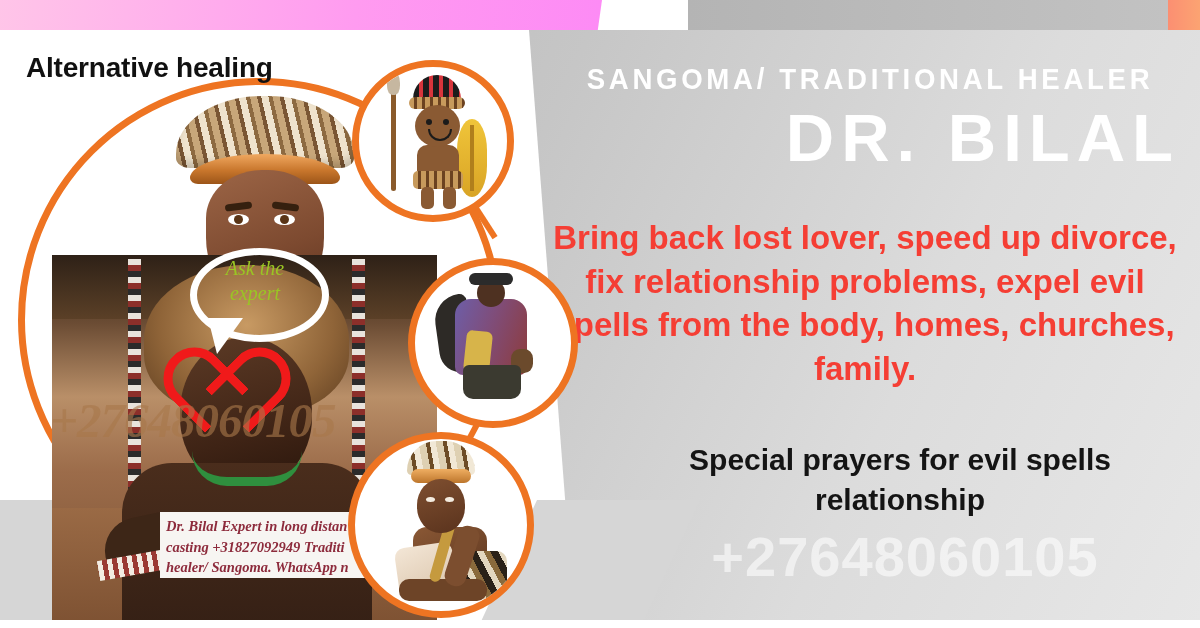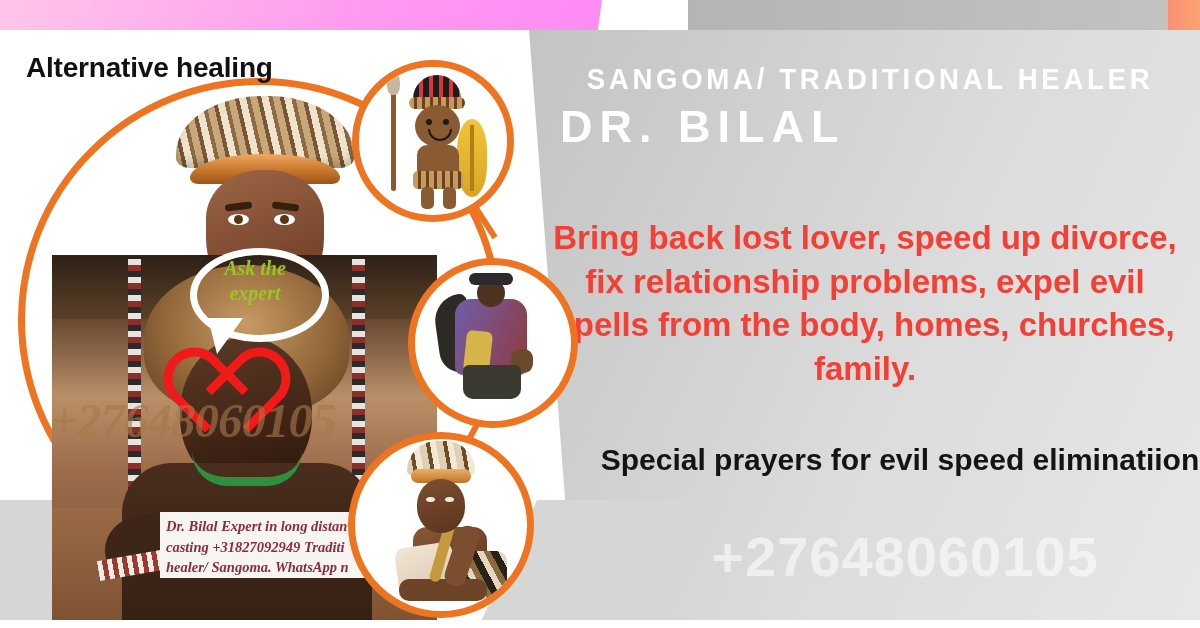--- a/index.html
+++ b/index.html
@@ -39,22 +39,22 @@
 
   
   .rt{position:absolute;z-index:6;}
   .kicker{
     left:560px;top:62px;width:620px;text-align:center;color:#ffffff;
     font-size:30px;font-weight:700;letter-spacing:4px;
     font-family:"Liberation Sans Narrow","Liberation Sans",sans-serif;
     transform:scaleX(0.92);transform-origin:center;
   }
   .bigname{
-    left:560px;top:104px;width:620px;text-align:left;color:#ffffff;
-    font-size:45px;font-weight:700;letter-spacing:7px;line-height:1;
+    left:560px;top:104px;width:620px;text-align:right;color:#ffffff;
+    font-size:67px;font-weight:700;letter-spacing:7px;line-height:1;
   }
   .redblock{
     left:540px;top:216px;width:650px;text-align:center;color:#f53e34;
     font-size:33px;font-weight:700;line-height:1.32;
   }
   .blackblock{
     left:600px;top:440px;width:600px;text-align:center;color:#141414;
     font-size:30px;font-weight:700;line-height:1.32;
   }
   .ghostphone{
@@ -147,21 +147,21 @@
   .bubble{
     position:absolute;left:190px;top:248px;width:125px;height:80px;z-index:7;
     border:7px solid #ffffff;border-radius:50%;
   }
   .bubble-tail{
     position:absolute;left:208px;top:318px;width:0;height:0;z-index:7;
     border-left:9px solid transparent;border-right:26px solid transparent;border-top:36px solid #ffffff;
   }
   .bubble-text{
     position:absolute;left:200px;top:256px;width:110px;z-index:8;text-align:center;
-    color:#9ac524;font-size:20px;font-weight:700;font-style:italic;line-height:1.25;
+    color:#9ac524;font-size:20px;font-weight:400;font-style:italic;line-height:1.25;
     font-family:"Liberation Serif",serif;
   }
 
   
   .heart{position:absolute;left:196px;top:334px;width:88px;height:80px;z-index:7;}
   .heart i{
     position:absolute;top:0;width:44px;height:68px;
     border:9px solid #f01a1a;border-bottom:none;border-radius:44px 44px 0 0;
   }
   .heart i:first-child{left:0;transform:rotate(-45deg);transform-origin:50% 100%;}
@@ -334,16 +334,16 @@
     <div class="k-strap"></div>
     <div class="k-face">
       <div class="k-eye l"></div>
       <div class="k-eye r"></div>
     </div>
   </div>
 
   <div class="rt kicker">SANGOMA/ TRADITIONAL HEALER</div>
   <div class="rt bigname">DR.  BILAL</div>
   <div class="rt redblock">Bring back lost lover, speed up divorce, fix relationship problems, expel evil spells from the body, homes, churches, family.</div>
-  <div class="rt blackblock">Special prayers for  evil speed eliminatiion</div>
+  <div class="rt blackblock">Special prayers for  evil spells relationship</div>
   <div class="rt ghostphone">+27648060105</div>
 
 </div>
 
 </body></html>

